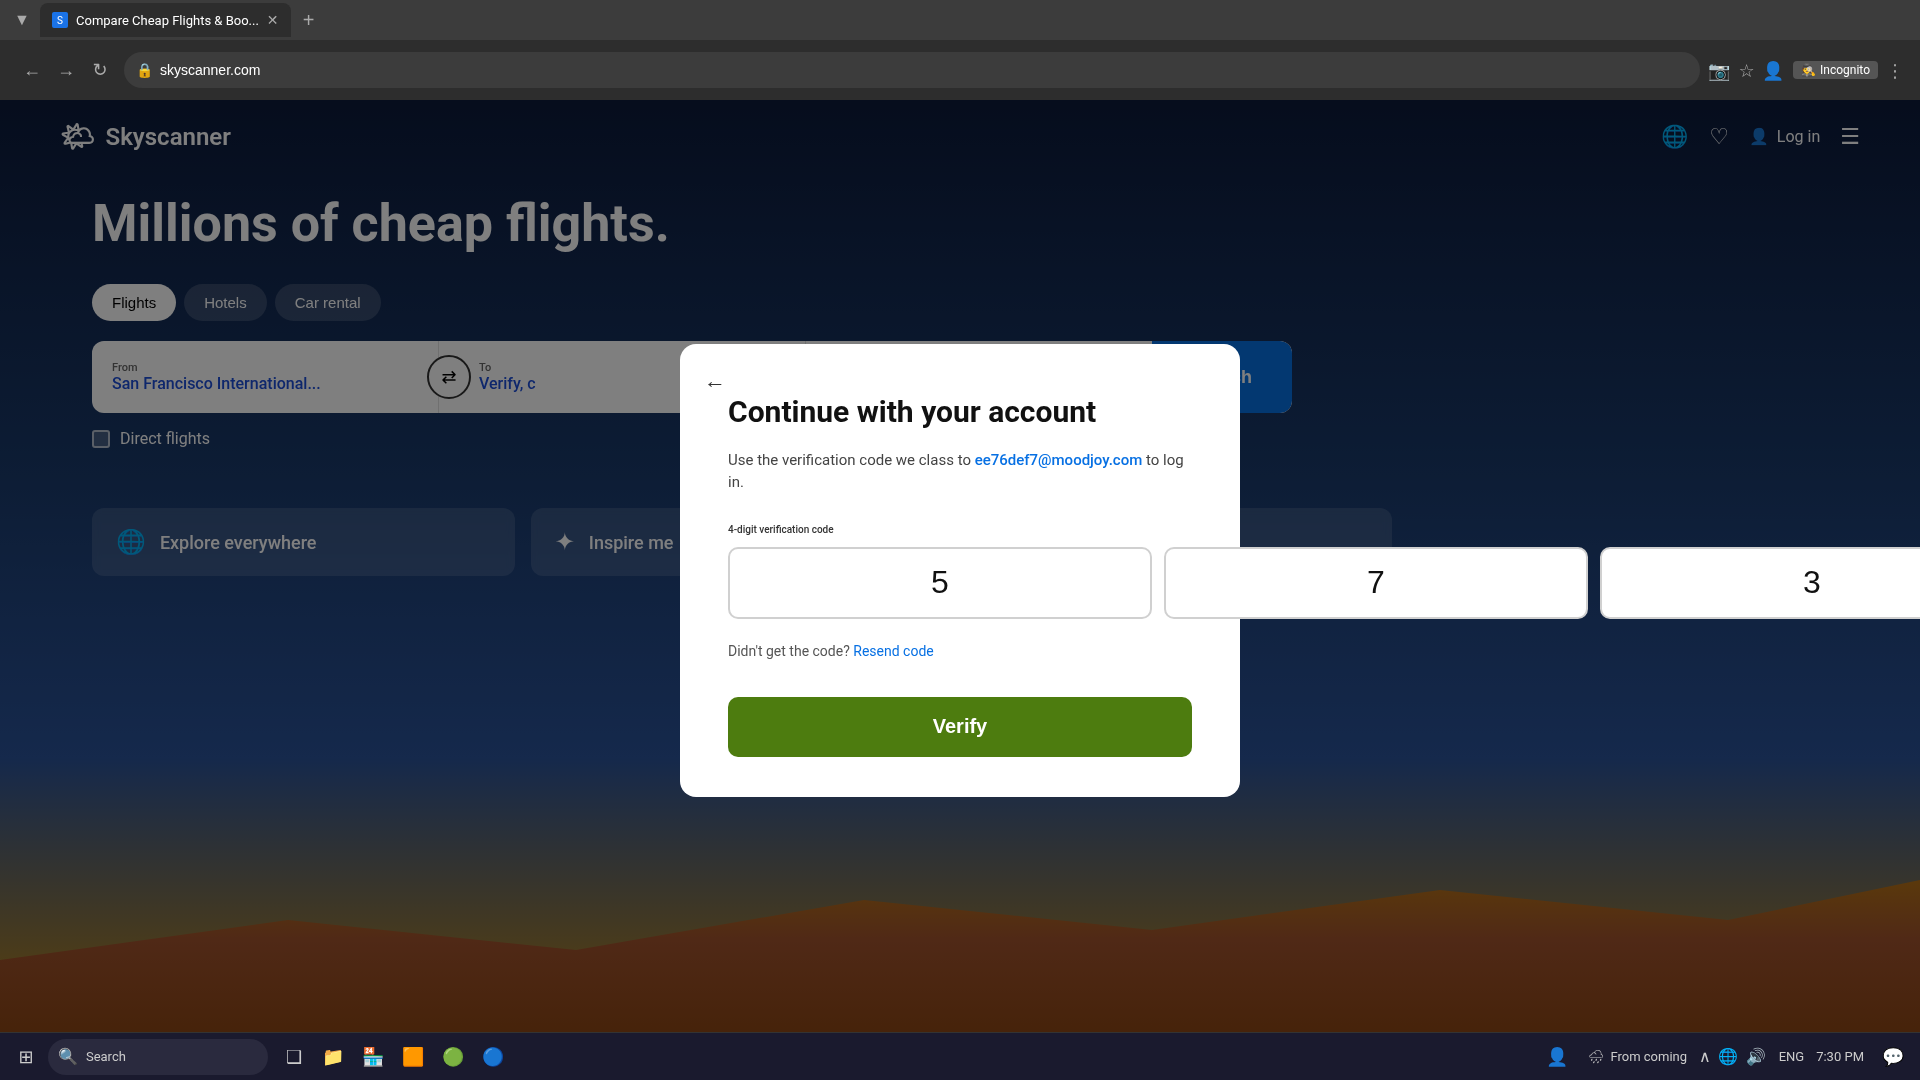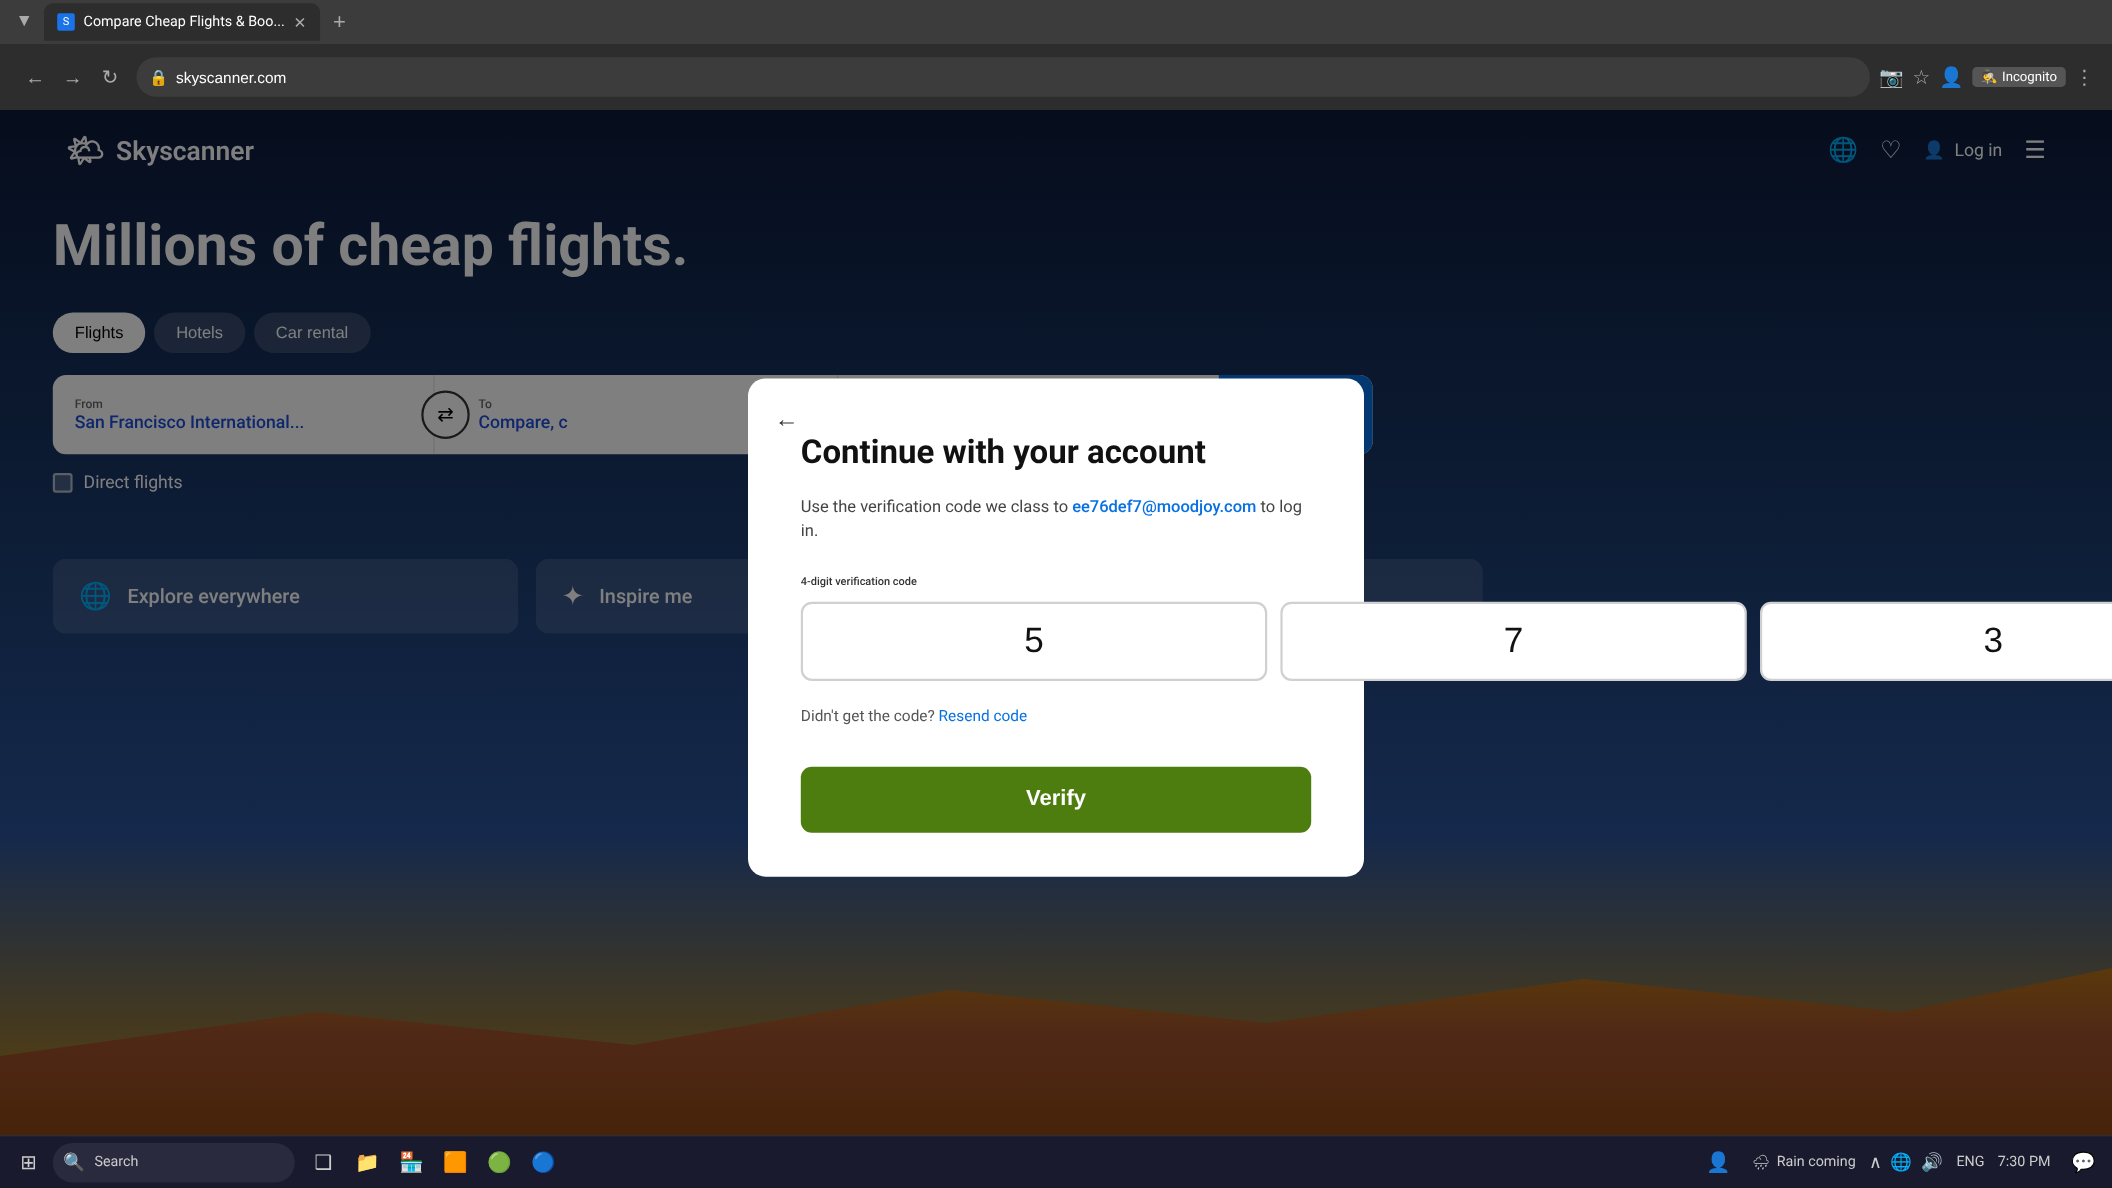--- a/index.html
+++ b/index.html
@@ -174,21 +174,21 @@
       font-size: 16px;
       cursor: pointer;
     }
     .hamburger {
       font-size: 22px;
       cursor: pointer;
     }
 
     
     .hero-content {
-      padding: 20px 48px;
+      padding: 20px 92px;
       position: relative;
       z-index: 1;
     }
     .hero-title {
       color: #fff;
       font-size: 52px;
       font-weight: 700;
       margin-bottom: 30px;
     }
 
@@ -547,21 +547,21 @@
     </div>
 
     <div class="search-bar">
       <div class="search-field">
         <span class="search-field-label">From</span>
         <span class="search-field-value">San Francisco International...</span>
       </div>
       <button class="swap-btn">⇄</button>
       <div class="search-field">
         <span class="search-field-label">To</span>
-        <span class="search-field-value">Compare, c</span>
+        <span class="search-field-value">Verify, c</span>
       </div>
       <div class="search-field" style="border-right:none;">
         <span class="search-field-label">Travelers and cabin class</span>
         <span class="search-field-value">1 Adult, Economy</span>
       </div>
       <button class="search-btn">Search</button>
     </div>
 
     <div class="direct-flights">
       <div class="checkbox"></div>
@@ -618,21 +618,21 @@
     <div class="taskbar-icon">📁</div>
     <div class="taskbar-icon">🏪</div>
     <div class="taskbar-icon">🟧</div>
     <div class="taskbar-icon">🟢</div>
     <div class="taskbar-icon">🔵</div>
   </div>
   <div class="taskbar-right">
     <div class="taskbar-icon">👤</div>
     <div class="weather-widget">
       <span>🌧</span>
-      <span>Rain coming</span>
+      <span>From coming</span>
     </div>
     <div class="sys-icons">
       <span>∧</span>
       <span>🌐</span>
       <span>🔊</span>
     </div>
     <span>ENG</span>
     <div class="taskbar-time">
       <div>7:30 PM</div>
     </div>

